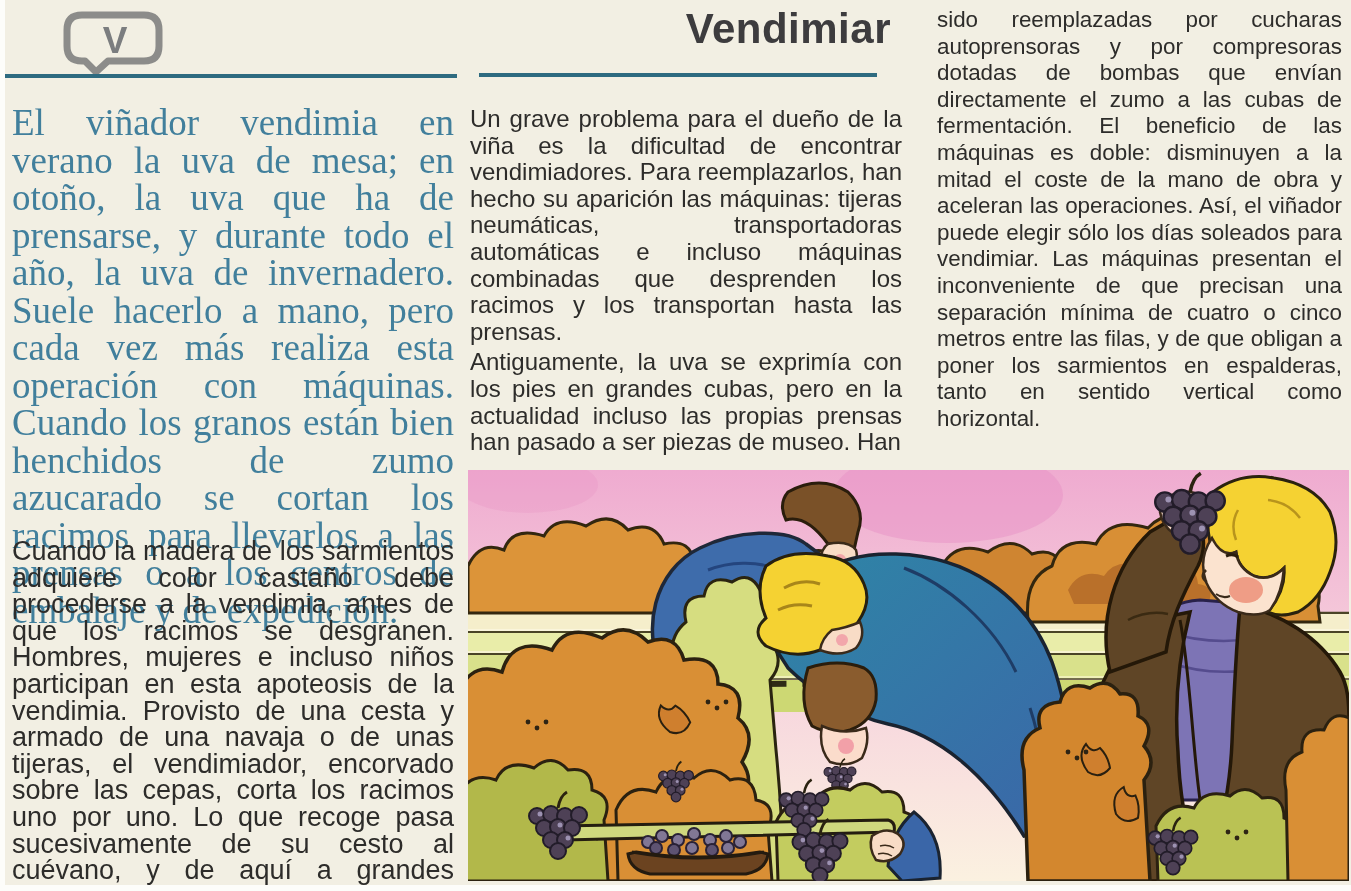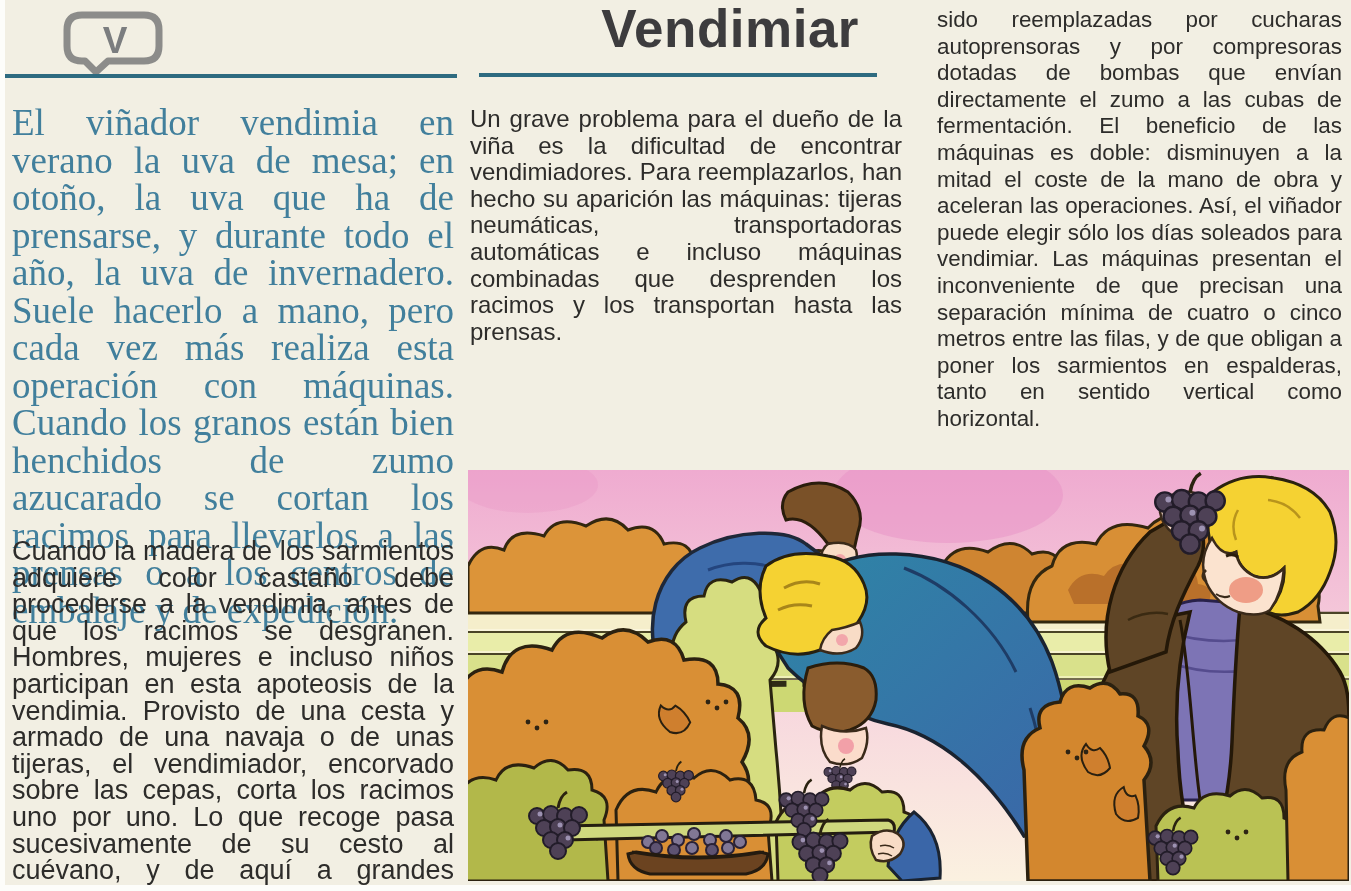--- a/index.html
+++ b/index.html
@@ -5,22 +5,22 @@
   html,body{margin:0;padding:0;background:#ffffff;}
   .stage{position:relative;width:1351px;height:891px;background:#f2efe3;overflow:hidden;
          font-family:"Liberation Sans",sans-serif;color:#2d2c2a;}
   .edge{position:absolute;background:#fdfdfa;}
   .edge.l{left:0;top:0;width:5px;height:100%;}
   .edge.b{left:0;bottom:0;width:100%;height:6px;}
   .badge{position:absolute;left:63px;top:11px;width:100px;height:64px;}
   .rule{position:absolute;background:#2e6b80;height:4px;}
   .rule.rl{left:5px;top:74px;width:452px;}
   .rule.rm{left:479px;top:73px;width:398px;}
-  .page-title{position:absolute;left:448px;top:0;width:411px;margin:0;text-align:right;
-      font-size:53px;line-height:58px;font-weight:bold;color:#3d3c3e;letter-spacing:.5px;}
+  .page-title{position:absolute;left:480px;top:0;width:411px;margin:0;text-align:right;
+      font-size:42px;line-height:58px;font-weight:bold;color:#3d3c3e;letter-spacing:.5px;}
   .col{position:absolute;text-align:justify;}
   .col p{margin:4px;}
   .teal{left:8px;top:100px;width:450px;font-family:"Liberation Serif",serif;
         font-size:37px;line-height:37.5px;color:#417f9c;}
   .leftp2{left:8px;top:534px;width:450px;font-size:27px;line-height:26.6px;}
   .mid{left:466px;top:102px;width:440px;font-size:24px;line-height:26.6px;}
   .rightcol{left:933px;top:3px;width:413px;font-size:22.4px;line-height:26.6px;}
   .illus{position:absolute;left:468px;top:470px;width:881px;height:411px;}
   .illus svg{display:block;width:881px;height:411px;}
 </style>
@@ -45,20 +45,21 @@
   <div class="col teal">
     <p>El viñador vendimia en verano la uva de mesa; en otoño, la uva que ha de prensarse, y durante todo el año, la uva de invernadero. Suele hacerlo a mano, pero cada vez más realiza esta operación con máquinas. Cuando los granos están bien henchidos de zumo azucarado se cortan los racimos para llevarlos a las prensas o a los centros de embalaje y de expedición.</p>
   </div>
 
   <div class="col leftp2">
     <p>Cuando la madera de los sarmientos adquiere color castaño debe procederse a la vendimia, antes de que los racimos se desgranen. Hombres, mujeres e incluso niños participan en esta apoteosis de la vendimia. Provisto de una cesta y armado de una navaja o de unas tijeras, el vendimiador, encorvado sobre las cepas, corta los racimos uno por uno. Lo que recoge pasa sucesivamente de su cesto al cuévano, y de aquí a grandes recipientes de madera que los llevarán hasta la prensa.</p>
   </div>
 
   <div class="col mid">
     <p>Un grave problema para el dueño de la viña es la dificultad de encontrar vendimiadores. Para reemplazarlos, han hecho su aparición las máquinas: tijeras neumáticas, transportadoras automáticas e incluso máquinas combinadas que desprenden los racimos y los transportan hasta las prensas.</p>
+    <p>Antiguamente, la uva se exprimía con los pies en grandes cubas, pero en la actualidad incluso las propias prensas han pasado a ser piezas de museo. Han</p>
   </div>
 
   <div class="col rightcol">
     <p>sido reemplazadas por cucharas autoprensoras y por compresoras dotadas de bombas que envían directamente el zumo a las cubas de fermentación. El beneficio de las máquinas es doble: disminuyen a la mitad el coste de la mano de obra y aceleran las operaciones. Así, el viñador puede elegir sólo los días soleados para vendimiar. Las máquinas presentan el inconveniente de que precisan una separación mínima de cuatro o cinco metros entre las filas, y de que obligan a poner los sarmientos en espalderas, tanto en sentido vertical como horizontal.</p>
   </div>
 
   <div class="illus">
     <svg viewBox="0 0 881 411">
       <defs>
         <linearGradient id="skyg" x1="0" y1="0" x2="0" y2="1">

